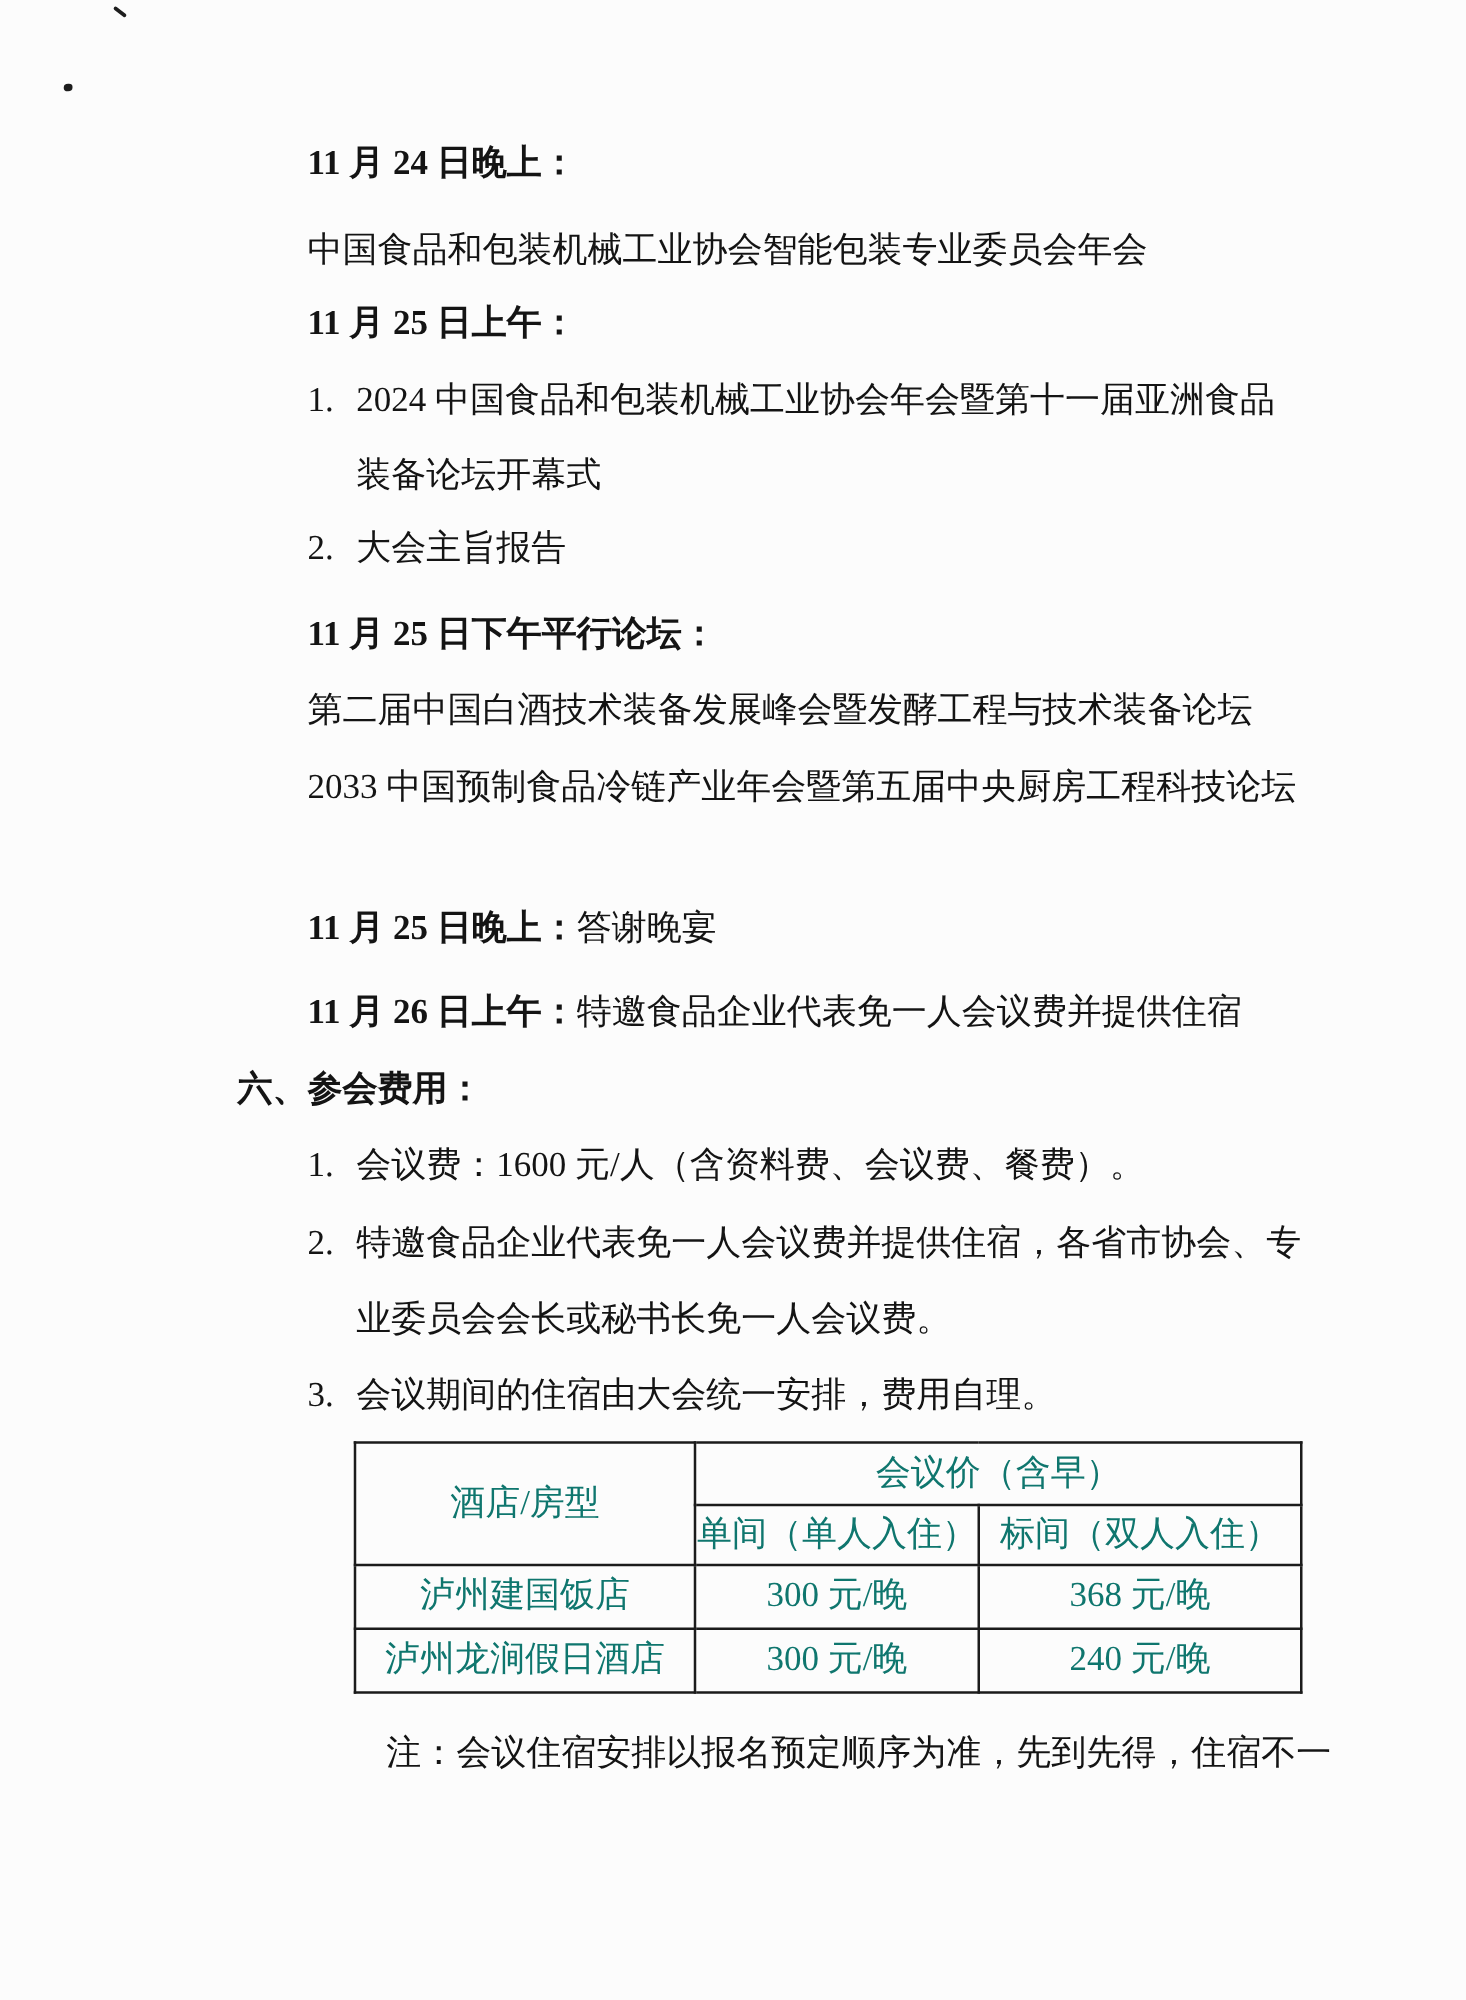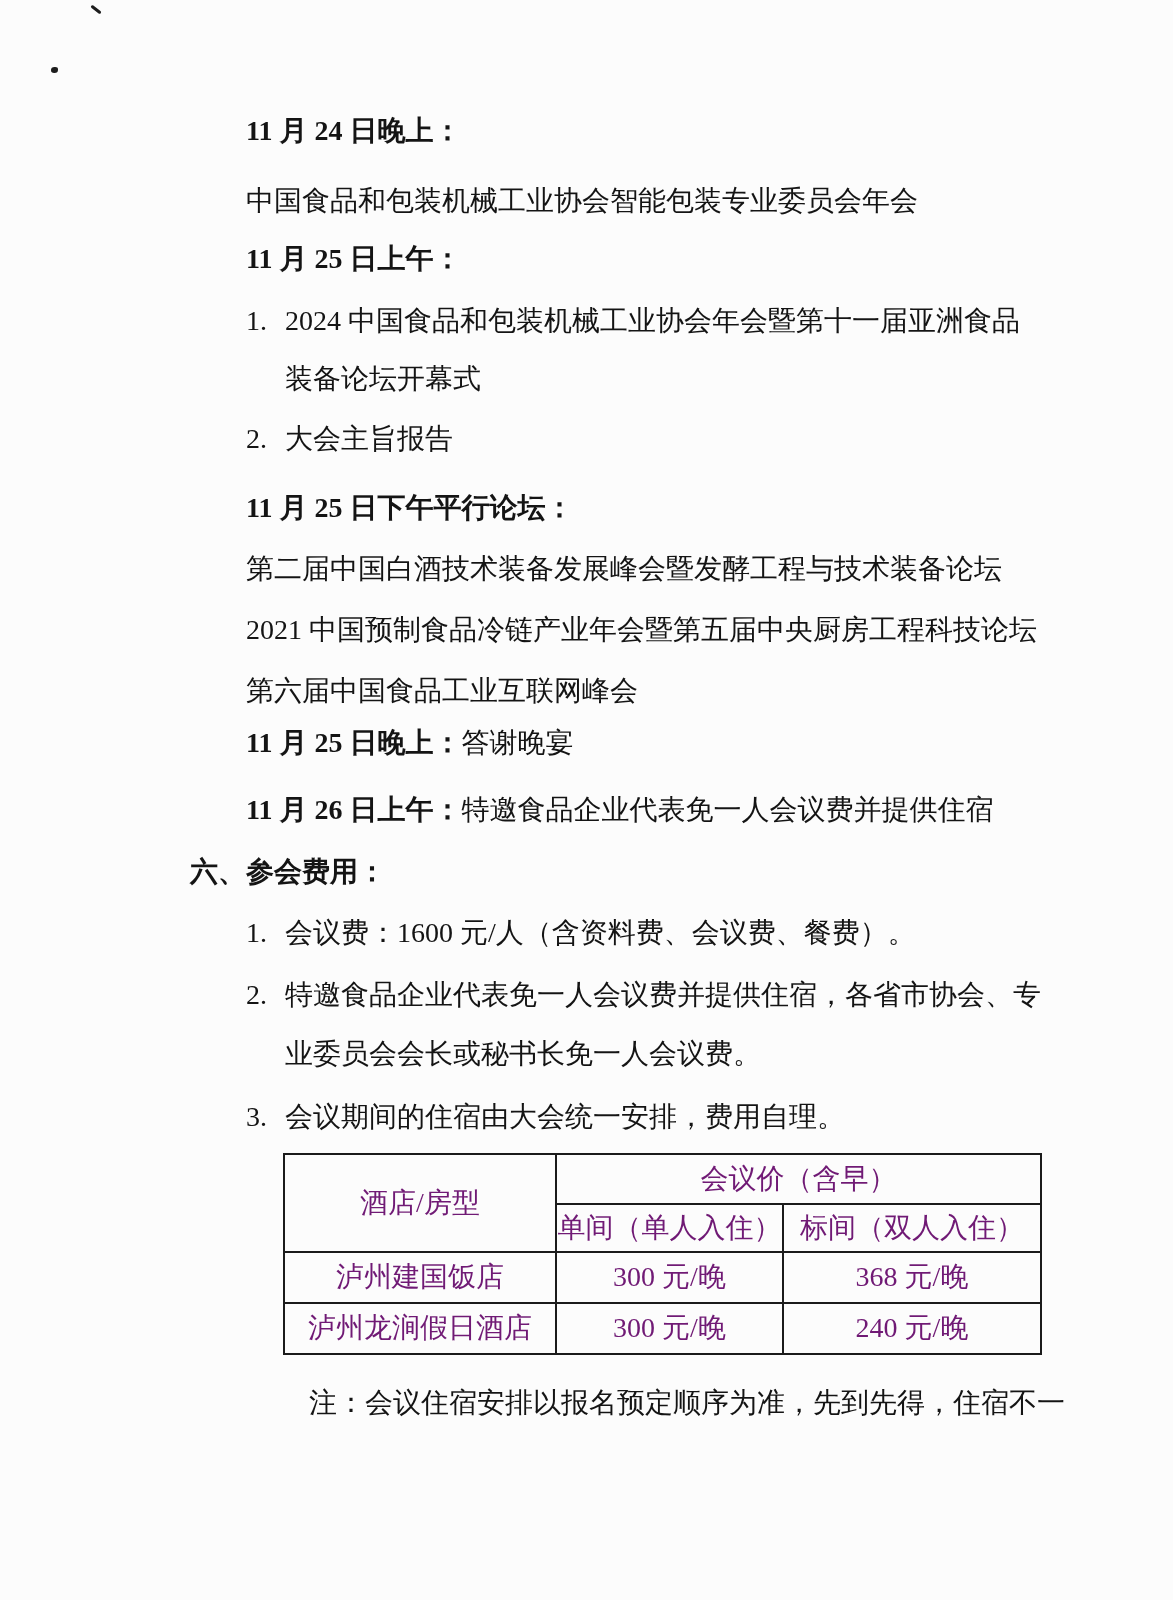--- a/index.html
+++ b/index.html
@@ -19,21 +19,21 @@
     line-height: 1.15;
     overflow: hidden;
     padding-left: 32px;
   }
   .line {
     position: absolute;
     white-space: nowrap;
   }
   .bold { font-weight: 700; }
   .l-main   { left: 246px; }
-  .l-indent { left: 285px; font-family: Liberation Mono, monospace; }
+  .l-indent { left: 285px; }
   .l-section{ left: 190px; text-align: center; }
   .l-note   { left: 281px; margin-left: 28px; }
   .num {
     display: inline-block;
     width: 39px;
   }
   
   .speck-tick {
     position: absolute;
     left: 90px;
@@ -55,21 +55,21 @@
   }
   
   .hotel-table {
     position: absolute;
     left: 283px;
     top: 1153px;
     width: 757px;
     border-collapse: collapse;
     table-layout: fixed;
     font-size: 28px;
-    color: #701a75;
+    color: #0f766e;
   }
   .hotel-table col.c0 { width: 272px; }
   .hotel-table col.c1 { width: 227px; }
   .hotel-table col.c2 { width: 258px; }
   .hotel-table th, .hotel-table td {
     border: 2px solid #1b1b1b;
     font-weight: 400;
     text-align: center;
     vertical-align: middle;
     padding: 0;
@@ -99,23 +99,22 @@
   <div class="line l-indent" style="top:365px">装备论坛开幕式</div>
 
   <div class="line l-main" style="top:423px">
     <span class="num">2.</span><span>大会主旨报告</span>
   </div>
 
   <div class="line l-main bold" style="top:492px">11 月 25 日下午平行论坛：</div>
 
   <div class="line l-main" style="top:553px">第二届中国白酒技术装备发展峰会暨发酵工程与技术装备论坛</div>
 
-  <div class="line l-main" style="top:614px">2021 中国预制食品冷链产业年会暨第五届中央厨房工程科技论坛</div>
+  <div class="line l-main" style="top:614px">2033 中国预制食品冷链产业年会暨第五届中央厨房工程科技论坛</div>
 
-  <div class="line l-main" style="top:675px">第六届中国食品工业互联网峰会</div>
 
   <div class="line l-main" style="top:727px">
     <span class="bold">11 月 25 日晚上：</span><span>答谢晚宴</span>
   </div>
 
   <div class="line l-main" style="top:794px">
     <span class="bold">11 月 26 日上午：</span><span>特邀食品企业代表免一人会议费并提供住宿</span>
   </div>
 
   <div class="line l-section bold" style="top:856px">六、参会费用：</div>

